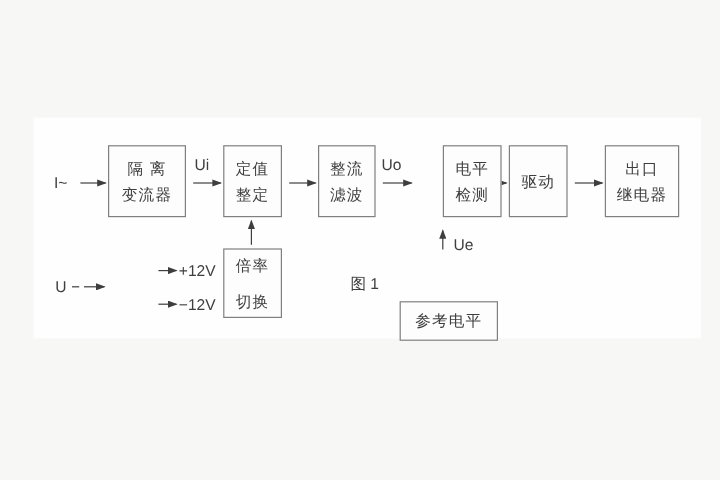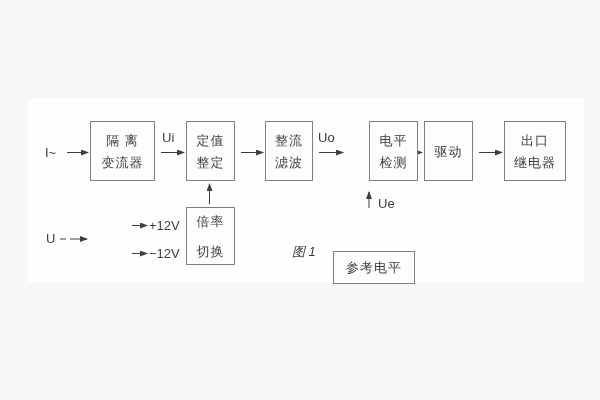--- a/index.html
+++ b/index.html
@@ -51,21 +51,21 @@
   #b-ratio    {left:186px;top:207px; width:49px; height:58px;gap:17px;}
   #b-reference{left:333px;top:219px; width:82px; height:33px;margin-top:32px;}
 
   #lbl-i  {left:45px; top:146px;}
   #lbl-u  {left:46px; top:232px;}
   #lbl-ui {left:162px;top:131px;text-align:right;}
   #lbl-uo {left:318px;top:131px;}
   #lbl-ue {left:378px;top:197px;}
   #lbl-p12{left:149px;top:219px;}
   #lbl-m12{left:149px;top:247px;}
-  #lbl-fig{left:292px;top:245px;font-style:italic;}
+  #lbl-fig{left:292px;top:230px;}
 
   svg.wires{position:absolute;left:0;top:0;pointer-events:none;}
 </style>
 </head>
 <body>
 
 <div class="panel"></div>
 
 <div class="stage">
 

